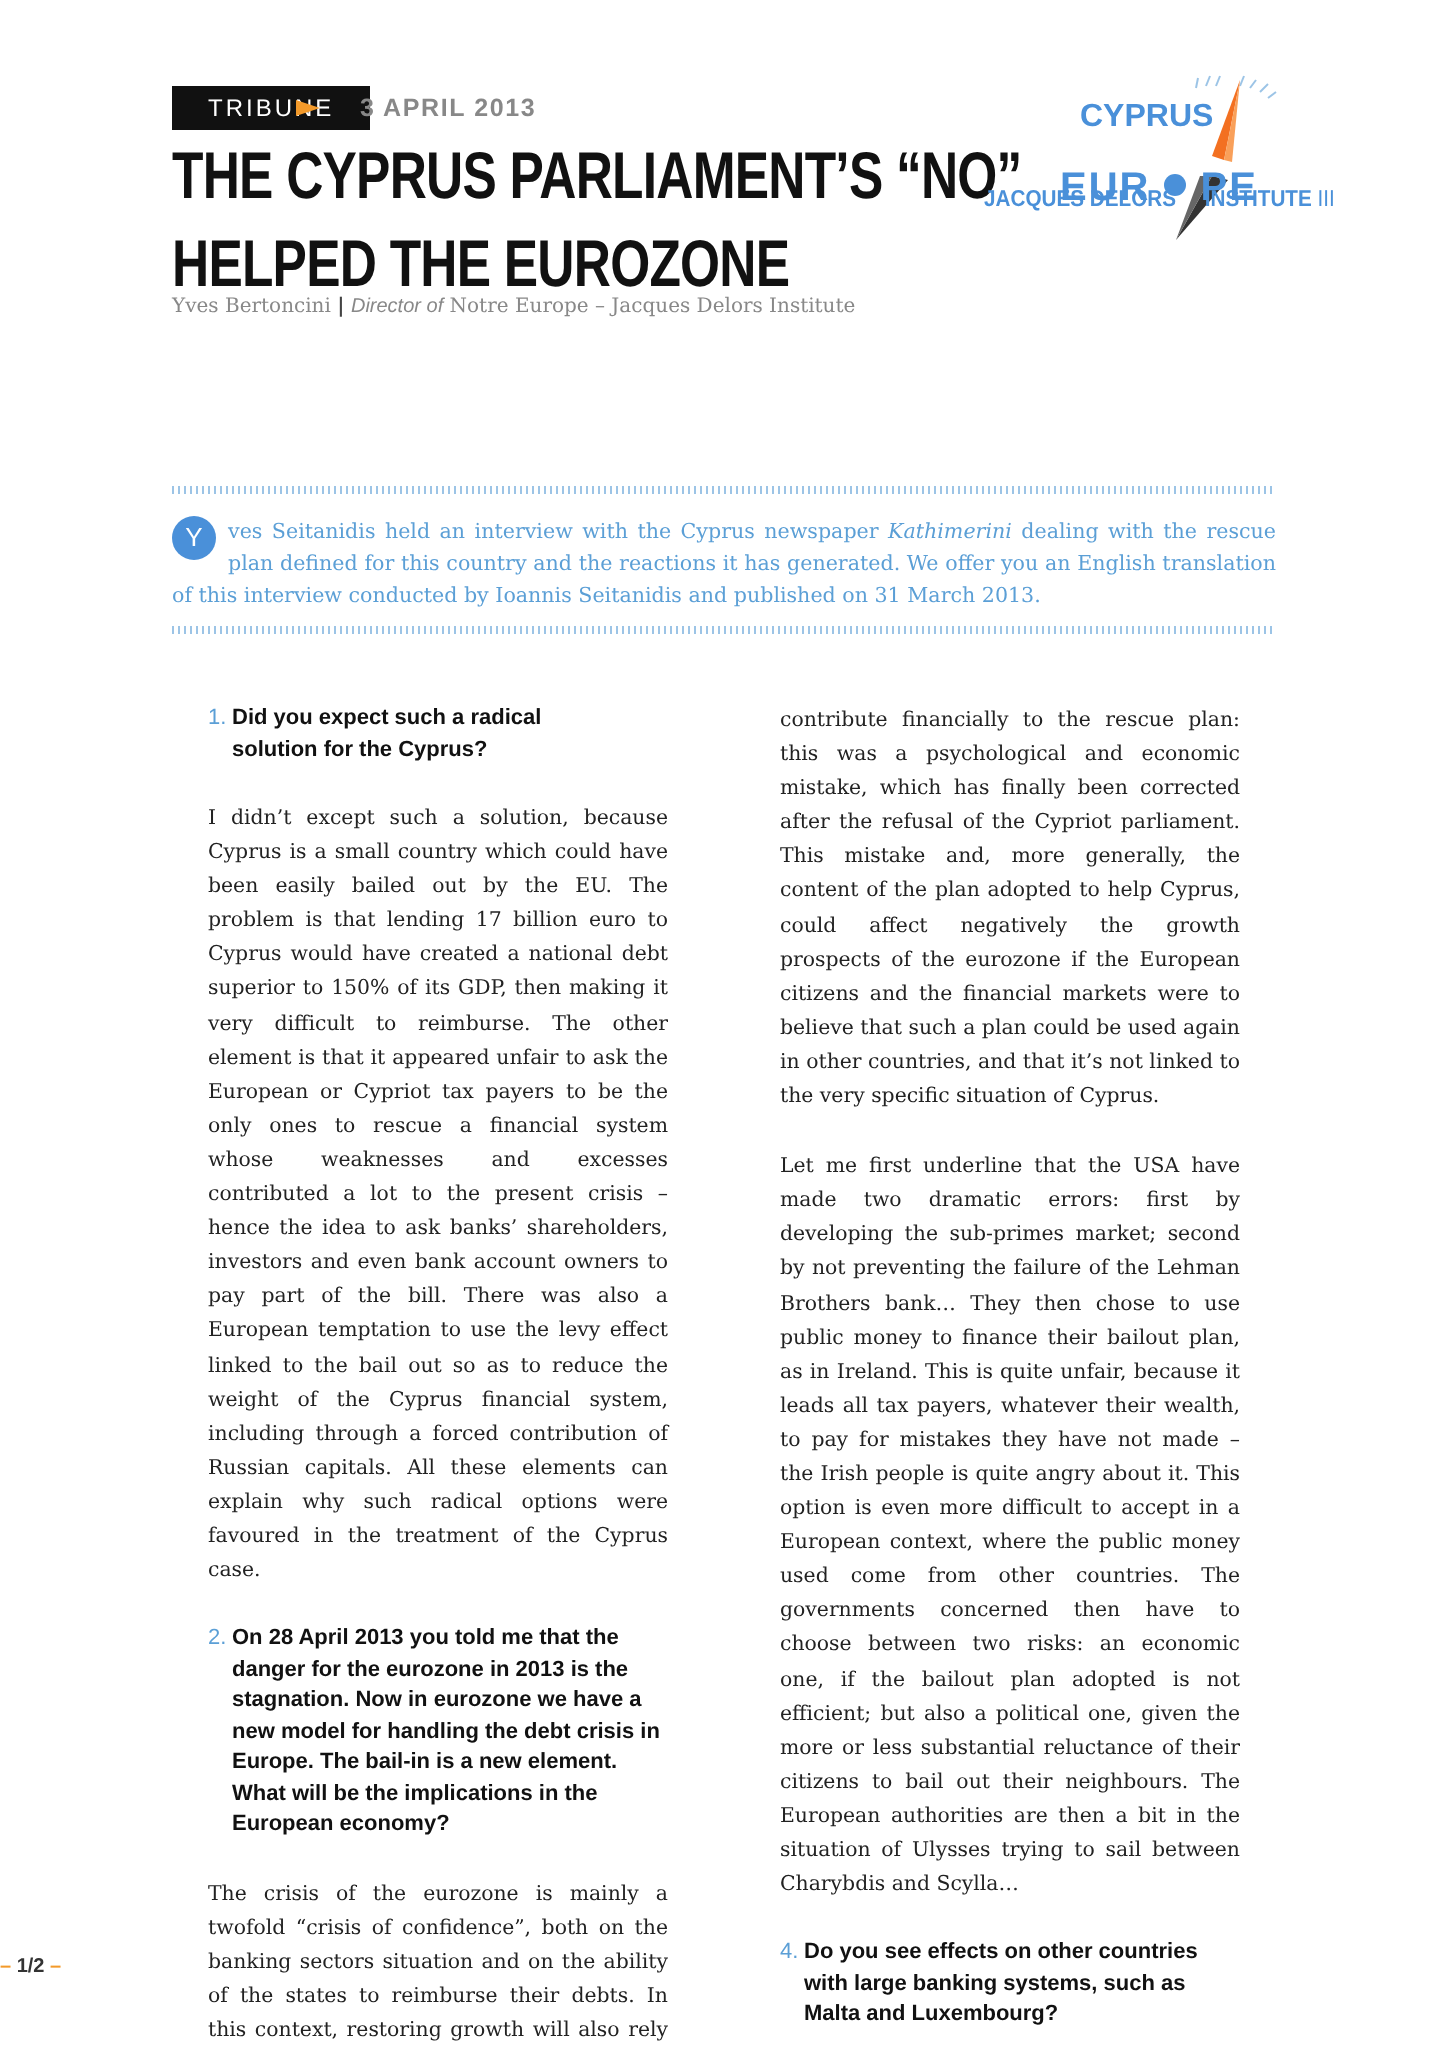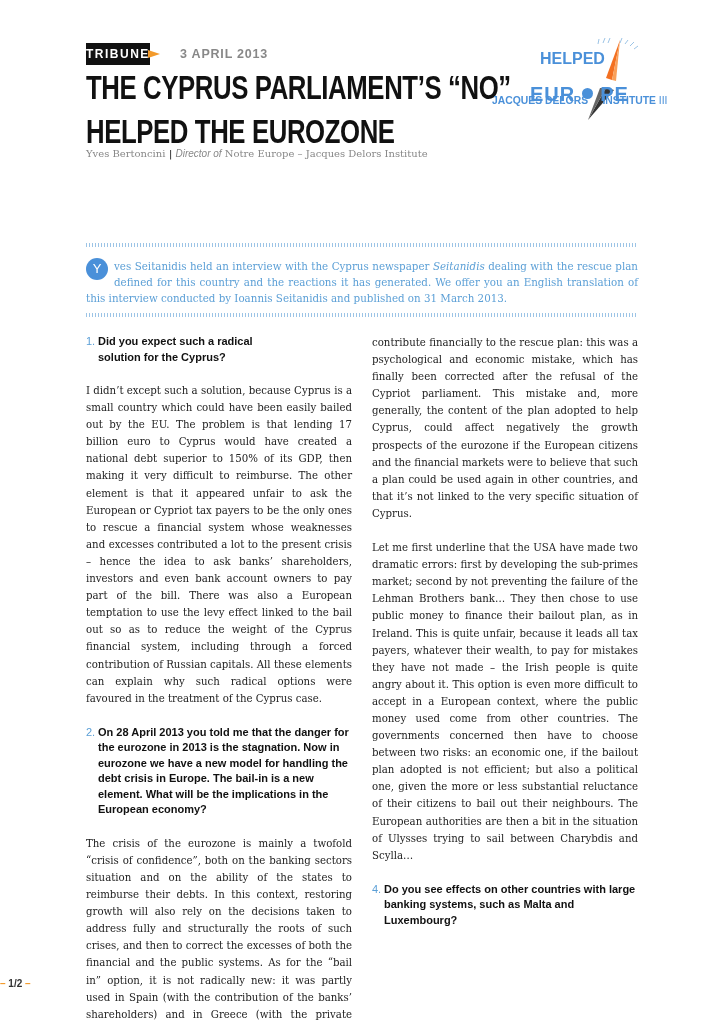--- a/index.html
+++ b/index.html
@@ -1,21 +1,21 @@
 <!DOCTYPE html>
 <html><head>
 <meta charset="utf-8">
 <style>
   html, body { margin:0; padding:0; background:#ffffff; }
   body { width:724px; height:1024px; position:relative; overflow:hidden;
          font-family:"DejaVu Serif", serif; color:#222; }
   .abs { position:absolute; }
   .tag { left:86px; top:43px; height:22px; background:#111; color:#fff;
-         font-family:"Liberation Sans", sans-serif; font-weight:bold; font-size:12px;
-         letter-spacing:1.5px; line-height:22px; padding:0 0; }
+         font-family:"Liberation Sans", sans-serif; font-weight:normal; font-size:12px;
+         letter-spacing:1.5px; line-height:22px; padding:0 18px; }
   .date-arrow { left:148px; top:50px; width:0; height:0;
          border-top:4px solid transparent; border-bottom:4px solid transparent;
          border-left:12px solid #f39a2b; }
   .date { left:180px; top:45px; font-family:"Liberation Sans", sans-serif;
           font-weight:bold; font-size:12.5px; color:#888; letter-spacing:0.8px; line-height:18px; }
   .title { left:86px; top:66px; width:420px; font-family:"Liberation Sans", sans-serif;
            font-weight:bold; font-size:33px; line-height:44px; color:#111;
            transform:scaleX(0.78); transform-origin:left top; width:560px; letter-spacing:-0.5px; }
   .byline { left:86px; top:148px; font-size:10px; color:#888; }
   .byline .role { font-style:italic; font-family:"Liberation Sans", sans-serif; }
@@ -28,21 +28,21 @@
                font-weight:bold; font-size:11.5px; color:#4a90d9; white-space:nowrap;
                transform:scaleX(0.9); transform-origin:left top; }
   .dots { left:86px; width:552px; height:4px;
           background:repeating-linear-gradient(90deg,#9cc4e6 0 1px,transparent 1px 3px); }
   .intro { left:86px; top:258px; width:552px; font-size:10.3px; line-height:16px;
            color:#5b9fd6; text-align:justify; }
   .dropcap { float:left; width:22px; height:22px; border-radius:50%; background:#4a90d9;
              color:#fff; font-family:"Liberation Sans",sans-serif; font-size:13px; line-height:22px;
              text-align:center; margin:0 6px 0 0; }
   .col { width:266px; font-size:10.2px; line-height:17.1px; text-align:justify; color:#222; }
-  .col p { margin:0; }
+  .col p { margin:18px; }
   .q { font-family:"Liberation Sans",sans-serif; font-weight:bold; font-size:11px; line-height:15.5px;
        color:#111; padding-left:12px; text-indent:-12px; text-align:left; }
   .q .num { color:#5b9fd6; font-weight:normal; display:inline-block; width:12px; text-indent:0; }
   .footer { left:0; width:626px; top:978px; 
             font-family:"Liberation Sans",sans-serif; font-weight:bold; font-size:10px; color:#333; }
   .footer .dash { color:#f39a2b; }
 </style>
 </head>
 <body>
 
@@ -71,29 +71,29 @@
         <line x1="132" y1="7" x2="134" y2="2"></line>
       <line x1="137" y1="8" x2="140" y2="4"></line>
         <line x1="142" y1="10" x2="146" y2="6"></line>
       <line x1="146" y1="13" x2="150" y2="10"></line>
     </g>
     <polygon points="132,4 124,44 118,42" fill="#f37021"></polygon>
     <polygon points="132,4 124,44 128,45" fill="#f9a05a"></polygon>
     <polygon points="118,52 126,54 100,84" fill="#333"></polygon>
     <polygon points="118,52 112,52 100,84" fill="#666"></polygon>
   </svg>
-  <span class="notre">HELPED</span>
+  <span class="notre">CYPRUS</span>
   <span class="europe"><span>EUR</span><span style="display:inline-block;width:11px;height:11px;border-radius:50%;background:#4a90d9;margin:0 7px 2px 7px;"></span><span>PE</span></span>
   <span class="jdi"><span>JACQUES DELORS</span>&nbsp;&nbsp;&nbsp;&nbsp;&nbsp;<span>INSTITUTE</span> <span style="font-weight:normal;">III</span></span>
 </div>
 
 <div class="abs dots" style="top:243px;"></div>
 
 <div class="abs intro">
-  <span class="dropcap">Y</span><span>ves Seitanidis held an interview with the Cyprus newspaper </span><i>Seitanidis</i><span> dealing with  the rescue plan defined for this country and the reactions it has generated. We offer you an English translation of this interview conducted by Ioannis Seitanidis and published on 31 March 2013.</span>
+  <span class="dropcap">Y</span><span>ves Seitanidis held an interview with the Cyprus newspaper </span><i>Kathimerini</i><span> dealing with  the rescue plan defined for this country and the reactions it has generated. We offer you an English translation of this interview conducted by Ioannis Seitanidis and published on 31 March 2013.</span>
 </div>
 
 <div class="abs dots" style="top:313px;"></div>
 
 <div class="abs col" style="left:86px; top:334px;">
   <p class="q" style="width:170px;"><span class="num">1.</span><span>Did you expect such a radical solution for the Cyprus?</span></p>
   <p style="margin-top:17px;">I didn’t except such a solution, because Cyprus is a small country which could have been easily bailed out by the EU. The problem is that lending 17 billion euro to Cyprus would have created a national debt superior to 150% of its GDP, then making it very difficult to reimburse. The other element is that it appeared unfair to ask the European or Cypriot tax payers to be the only ones to rescue a financial system whose weaknesses and excesses contributed a lot to the present crisis – hence the idea to ask banks’ shareholders, investors and even bank account owners to pay part of the bill. There was also a European temptation to use the levy effect linked to the bail out so as to reduce the weight of the Cyprus financial system, including through a forced contribution of Russian capitals. All these elements can explain why such radical options were favoured in the treatment of the Cyprus case.</p>
   <p class="q" style="margin-top:18px;"><span class="num">2.</span><span>On 28 April 2013 you told me that the danger for the eurozone in 2013 is the stagnation. Now in eurozone we have a new model for handling the debt crisis in Europe. The bail-in is a new element. What will be the implications in the European economy?</span></p>
   <p style="margin-top:17px;">The crisis of the eurozone is mainly a twofold “crisis of confidence”, both on the banking sectors situation and on the ability of the states to reimburse their debts. In this context, restoring growth will also rely on the decisions taken to address fully and structurally the roots of such crises, and then to correct the excesses of both the financial and the public systems. As for the “bail in” option, it is not radically new: it was partly used in Spain (with the contribution of the banks’ shareholders) and in Greece (with the private sector involvement, including the Cypriot banks and investors…). What is radically new in the Cyprus case is the initial idea to ask all bank account owners to</p>
 </div>

